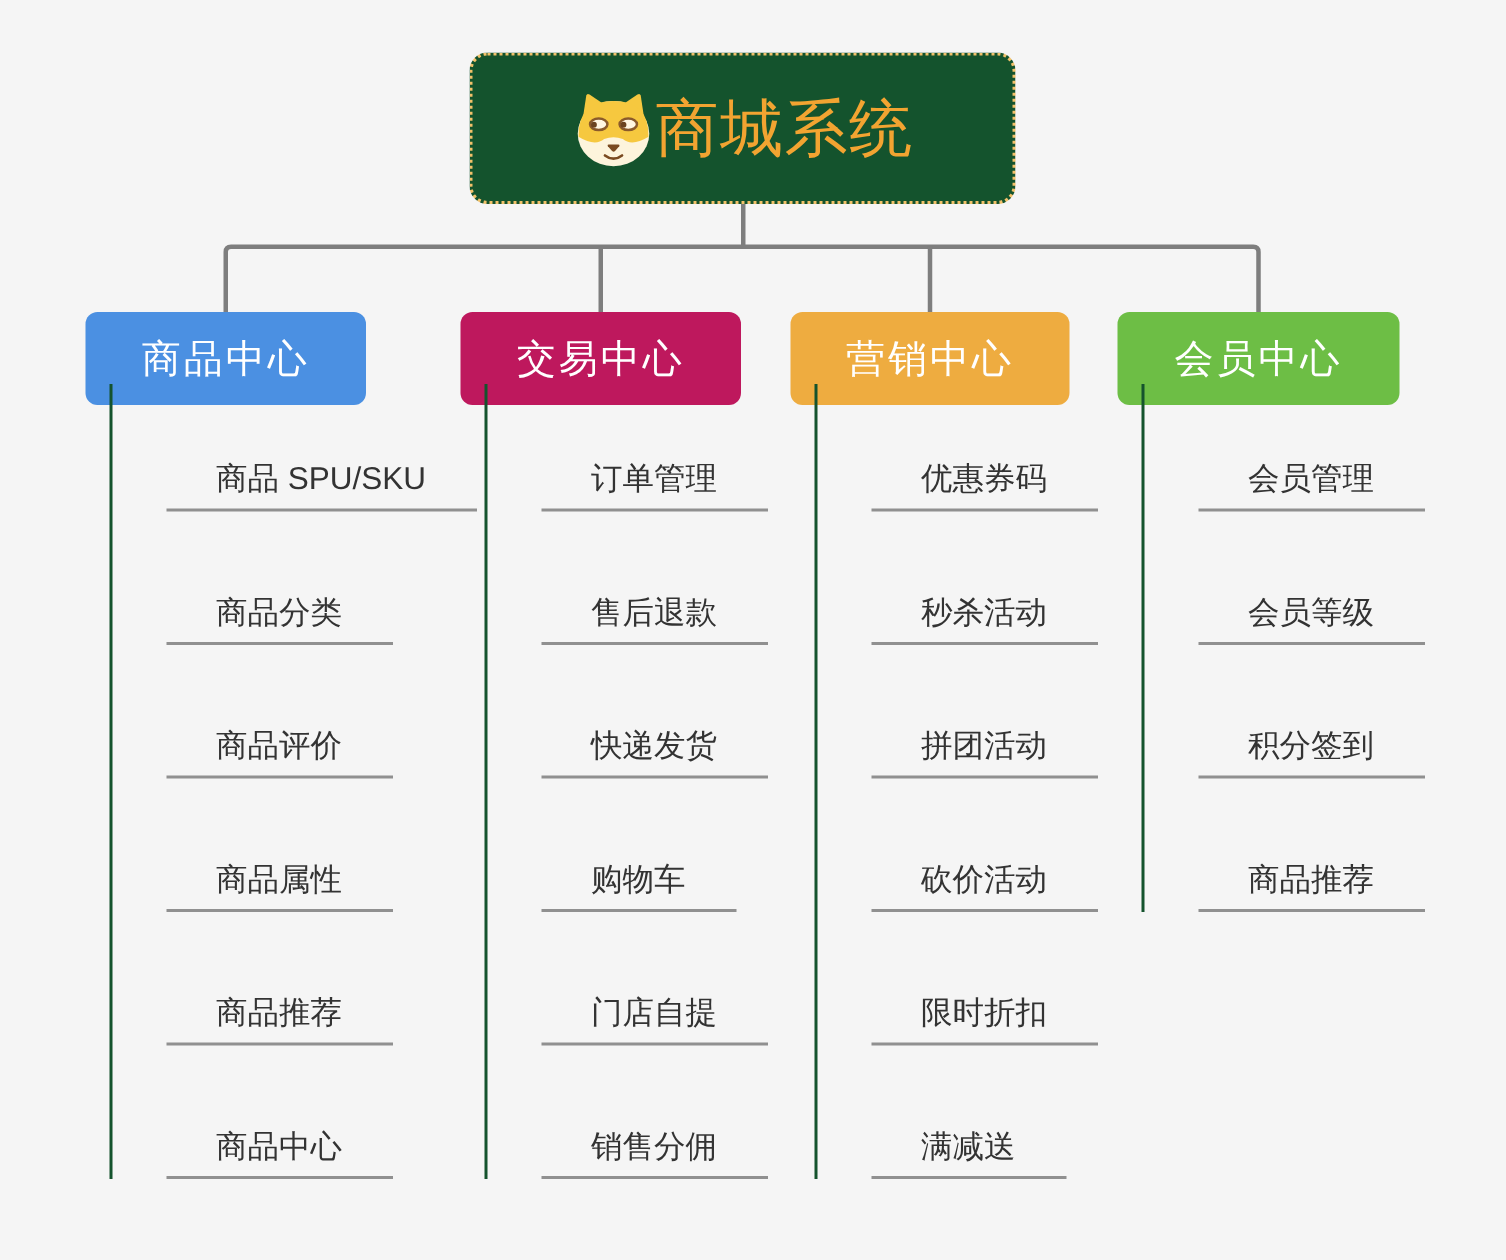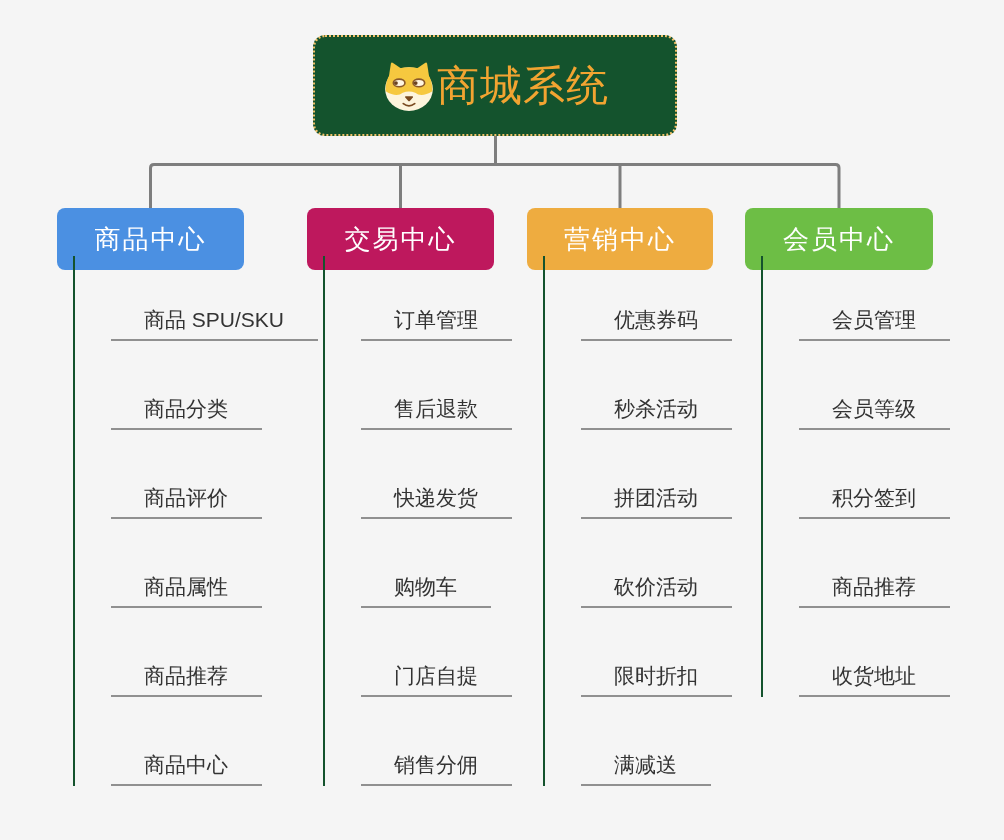--- a/index.html
+++ b/index.html
@@ -142,18 +142,17 @@
 
     <div class="branch" style="left: 745px;">
       <div class="branch-header" style="background: rgb(109, 190, 69); width: 188px;">
         <span>会员中心</span>
       </div>
       <div class="branch-items">
           <div class="mindmap-item">会员管理</div>
           <div class="mindmap-item">会员等级</div>
           <div class="mindmap-item">积分签到</div>
           <div class="mindmap-item">商品推荐</div>
-          <div class="mindmap-item">收货地址</div>
         </div>
     </div>
   </div>
 
 </div>
 
 </body></html>

